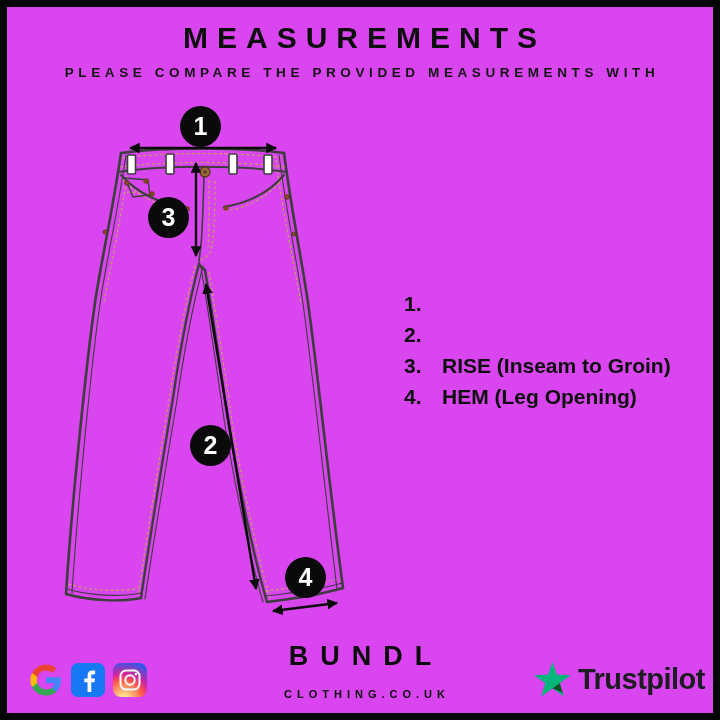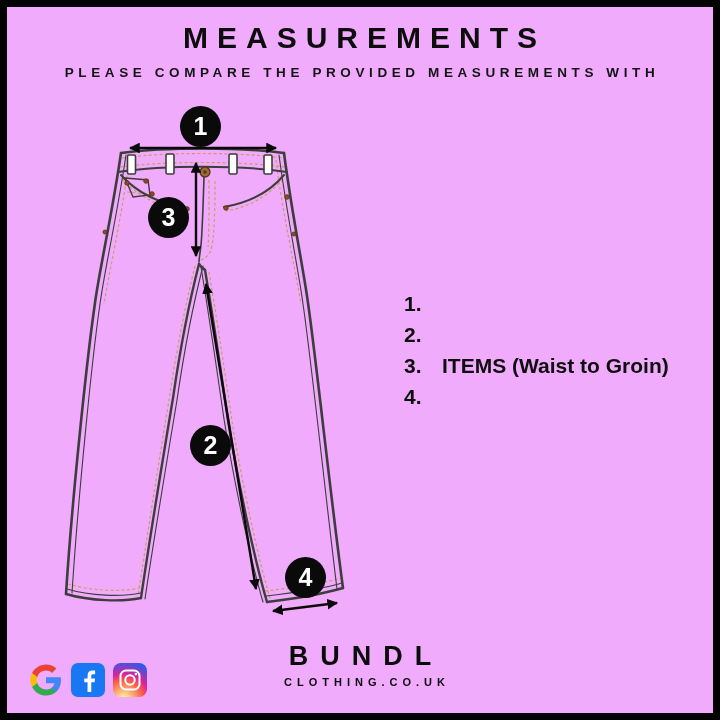--- a/index.html
+++ b/index.html
@@ -1,20 +1,20 @@
 <!DOCTYPE html>
 <html><head>
 <meta charset="utf-8">
 <style>
   * { margin:0; padding:0; box-sizing:border-box; }
   html,body { background:#ffffff; }
   body { font-family:"Liberation Sans", sans-serif; }
   .page {
     position:relative; width:720px; height:720px;
-    background:#f0abfc; overflow:hidden;
+    background:#d946ef; overflow:hidden;
   }
   .frame {
     position:absolute; inset:0; border:7px solid #000;
     pointer-events:none; z-index:50;
   }
   
   .header { position:absolute; top:21px; left:0; right:0; text-align:center; z-index:5; }
   .title {
     font-size:30px; font-weight:700; letter-spacing:9px; padding-left:9px;
     color:#0d0d0d;
@@ -42,21 +42,21 @@
   
   .social { position:absolute; left:29px; top:663px; display:flex; gap:8px; z-index:5; }
   .social .icon-box { width:34px; height:34px; }
   .fb-box { background:#1877F2; border-radius:7px; display:flex; align-items:center; justify-content:center; }
   .ig-box {
     border-radius:8px; display:flex; align-items:center; justify-content:center;
     background: radial-gradient(circle at 32% 108%, #fdf497 0%, #fdf497 5%, #fd5949 45%, #d6249f 60%, #285AEB 90%);
   }
   .brand { position:absolute; left:0; right:0; top:641px; text-align:center; z-index:5; }
   .brand-name { font-size:27px; font-weight:700; letter-spacing:12px; padding-left:12px; color:#0b0b0b; }
-  .brand-domain { font-size:11px; font-weight:700; letter-spacing:5px; padding-left:14px; color:#0b0b0b; margin-top:4px;text-align:center; }
+  .brand-domain { font-size:11px; font-weight:700; letter-spacing:5px; padding-left:14px; color:#0b0b0b; margin-top:16px;text-align:center; }
   .trustpilot { position:absolute; right:15px; top:662px; display:flex; align-items:center; gap:7px; z-index:5; }
   .trustpilot-label { font-size:29px; font-weight:700; color:#1c1c21; letter-spacing:-0.5px; }
 </style>
 </head>
 <body>
 
 <div class="page">
   <div class="frame"></div>
 
   <div class="header">
@@ -162,24 +162,25 @@
 
   <div class="measure-list">
     <div class="measure-item">
       <span class="num">1.</span>
     </div>
     <div class="measure-item">
       <span class="num">2.</span>
     </div>
     <div class="measure-item">
       <span class="num">3.</span>
-      <span>ITEMS (Waist to Groin)</span>
+      <span>RISE (Inseam to Groin)</span>
     </div>
     <div class="measure-item">
       <span class="num">4.</span>
+      <span>HEM (Leg Opening)</span>
     </div>
   </div>
 
   <div class="social">
     <div class="icon-box">
       <svg viewBox="0 0 48 48" width="34" height="34">
         <path fill="#4285F4" d="M45.12 24.5c0-1.56-.14-3.06-.4-4.5H24v8.51h11.84c-.51 2.75-2.06 5.08-4.39 6.64v5.52h7.11c4.16-3.83 6.56-9.47 6.56-16.17z"></path>
         <path fill="#34A853" d="M24 46c5.94 0 10.92-1.97 14.56-5.33l-7.11-5.52c-1.97 1.32-4.49 2.1-7.45 2.1-5.73 0-10.58-3.87-12.31-9.07H4.34v5.7C7.96 41.07 15.4 46 24 46z"></path>
         <path fill="#FBBC05" d="M11.69 28.18C11.25 26.86 11 25.45 11 24s.25-2.86.69-4.18v-5.7H4.34C2.85 17.09 2 20.45 2 24c0 3.55.85 6.91 2.34 9.88l7.35-5.7z"></path>
         <path fill="#EA4335" d="M24 10.75c3.23 0 6.13 1.11 8.41 3.29l6.31-6.31C34.91 4.18 29.93 2 24 2 15.4 2 7.96 6.93 4.34 14.12l7.35 5.7c1.73-5.2 6.58-9.07 12.31-9.07z"></path>
@@ -197,13 +198,20 @@
         <circle cx="17.9" cy="6.1" r="1.3" fill="#ffffff" stroke="none"></circle>
       </svg>
     </div>
   </div>
 
   <div class="brand">
     <div class="brand-name">BUNDL</div>
     <div class="brand-domain">CLOTHING.CO.UK</div>
   </div>
 
+  <div class="trustpilot">
+    <svg viewBox="0 0 44 42" width="37" height="35">
+      <polygon fill="#00B67A" points="22,0 27.3,15.2 44,15.6 30.7,25.4 35.5,41.5 22,31.5 8.5,41.5 13.3,25.4 0,15.6 16.7,15.2"></polygon>
+      <polygon fill="#005128" points="22,31.5 30.7,25.4 34.2,37"></polygon>
+    </svg>
+    <span class="trustpilot-label">Trustpilot</span>
+  </div>
 </div>
 
 </body></html>

